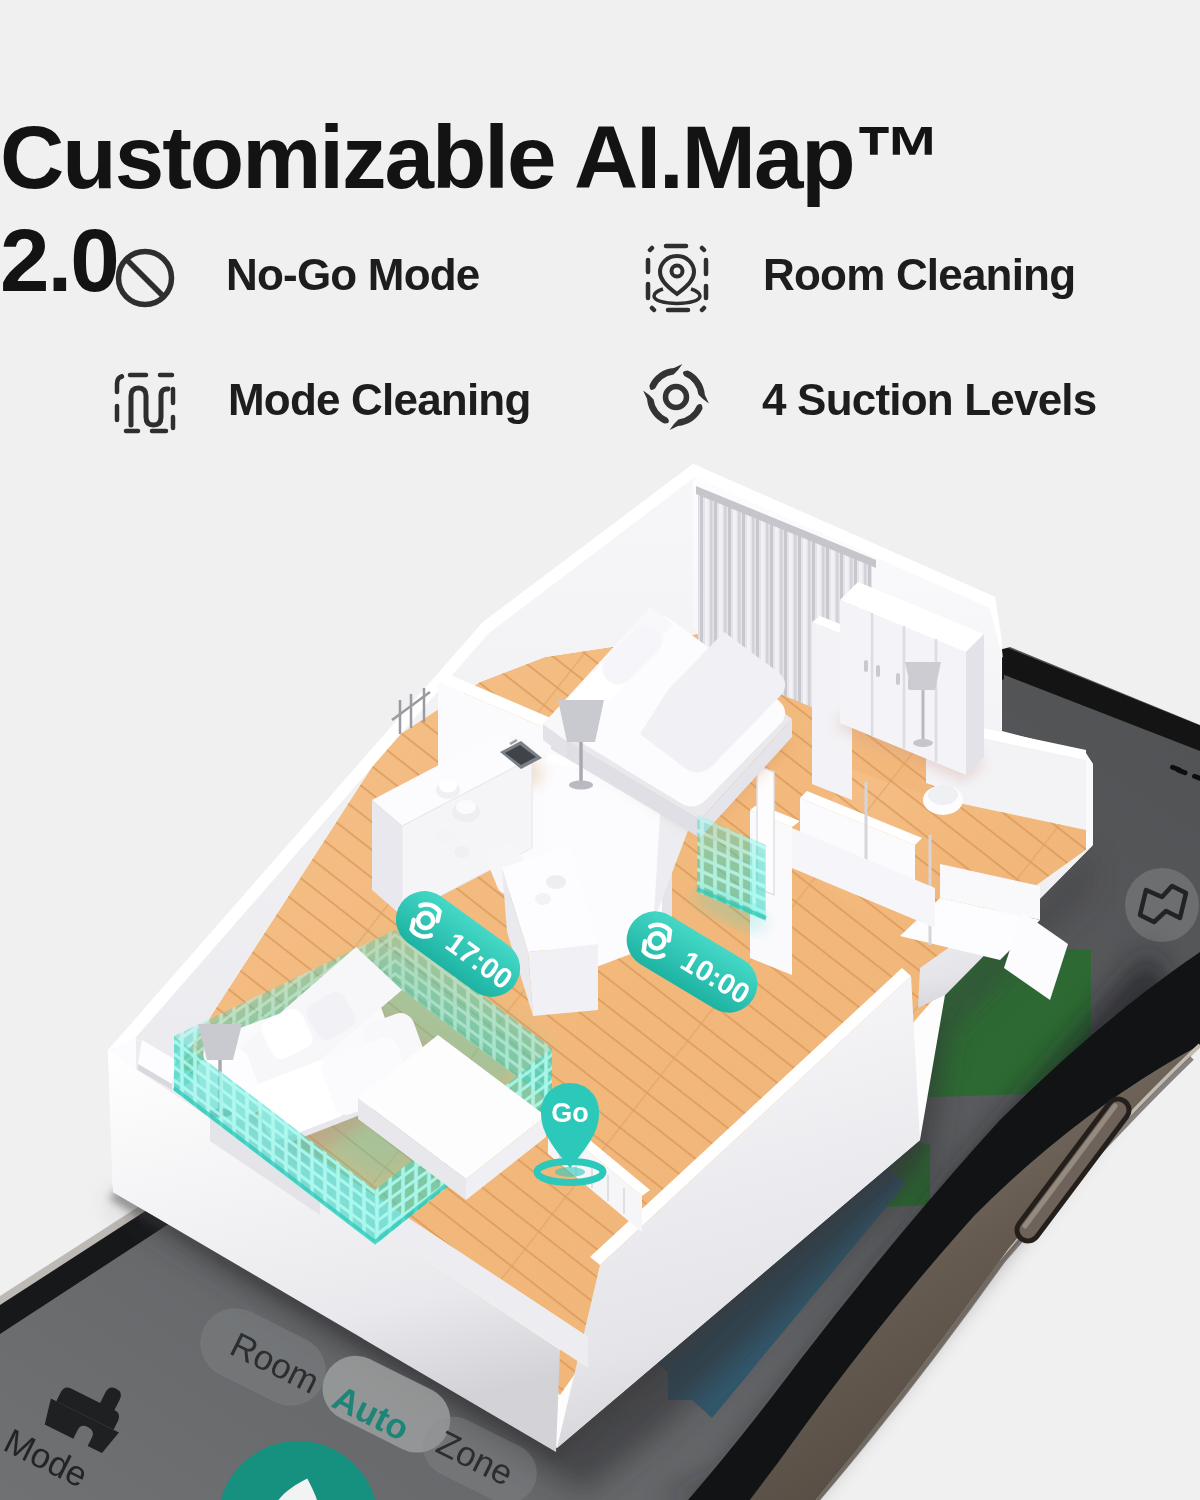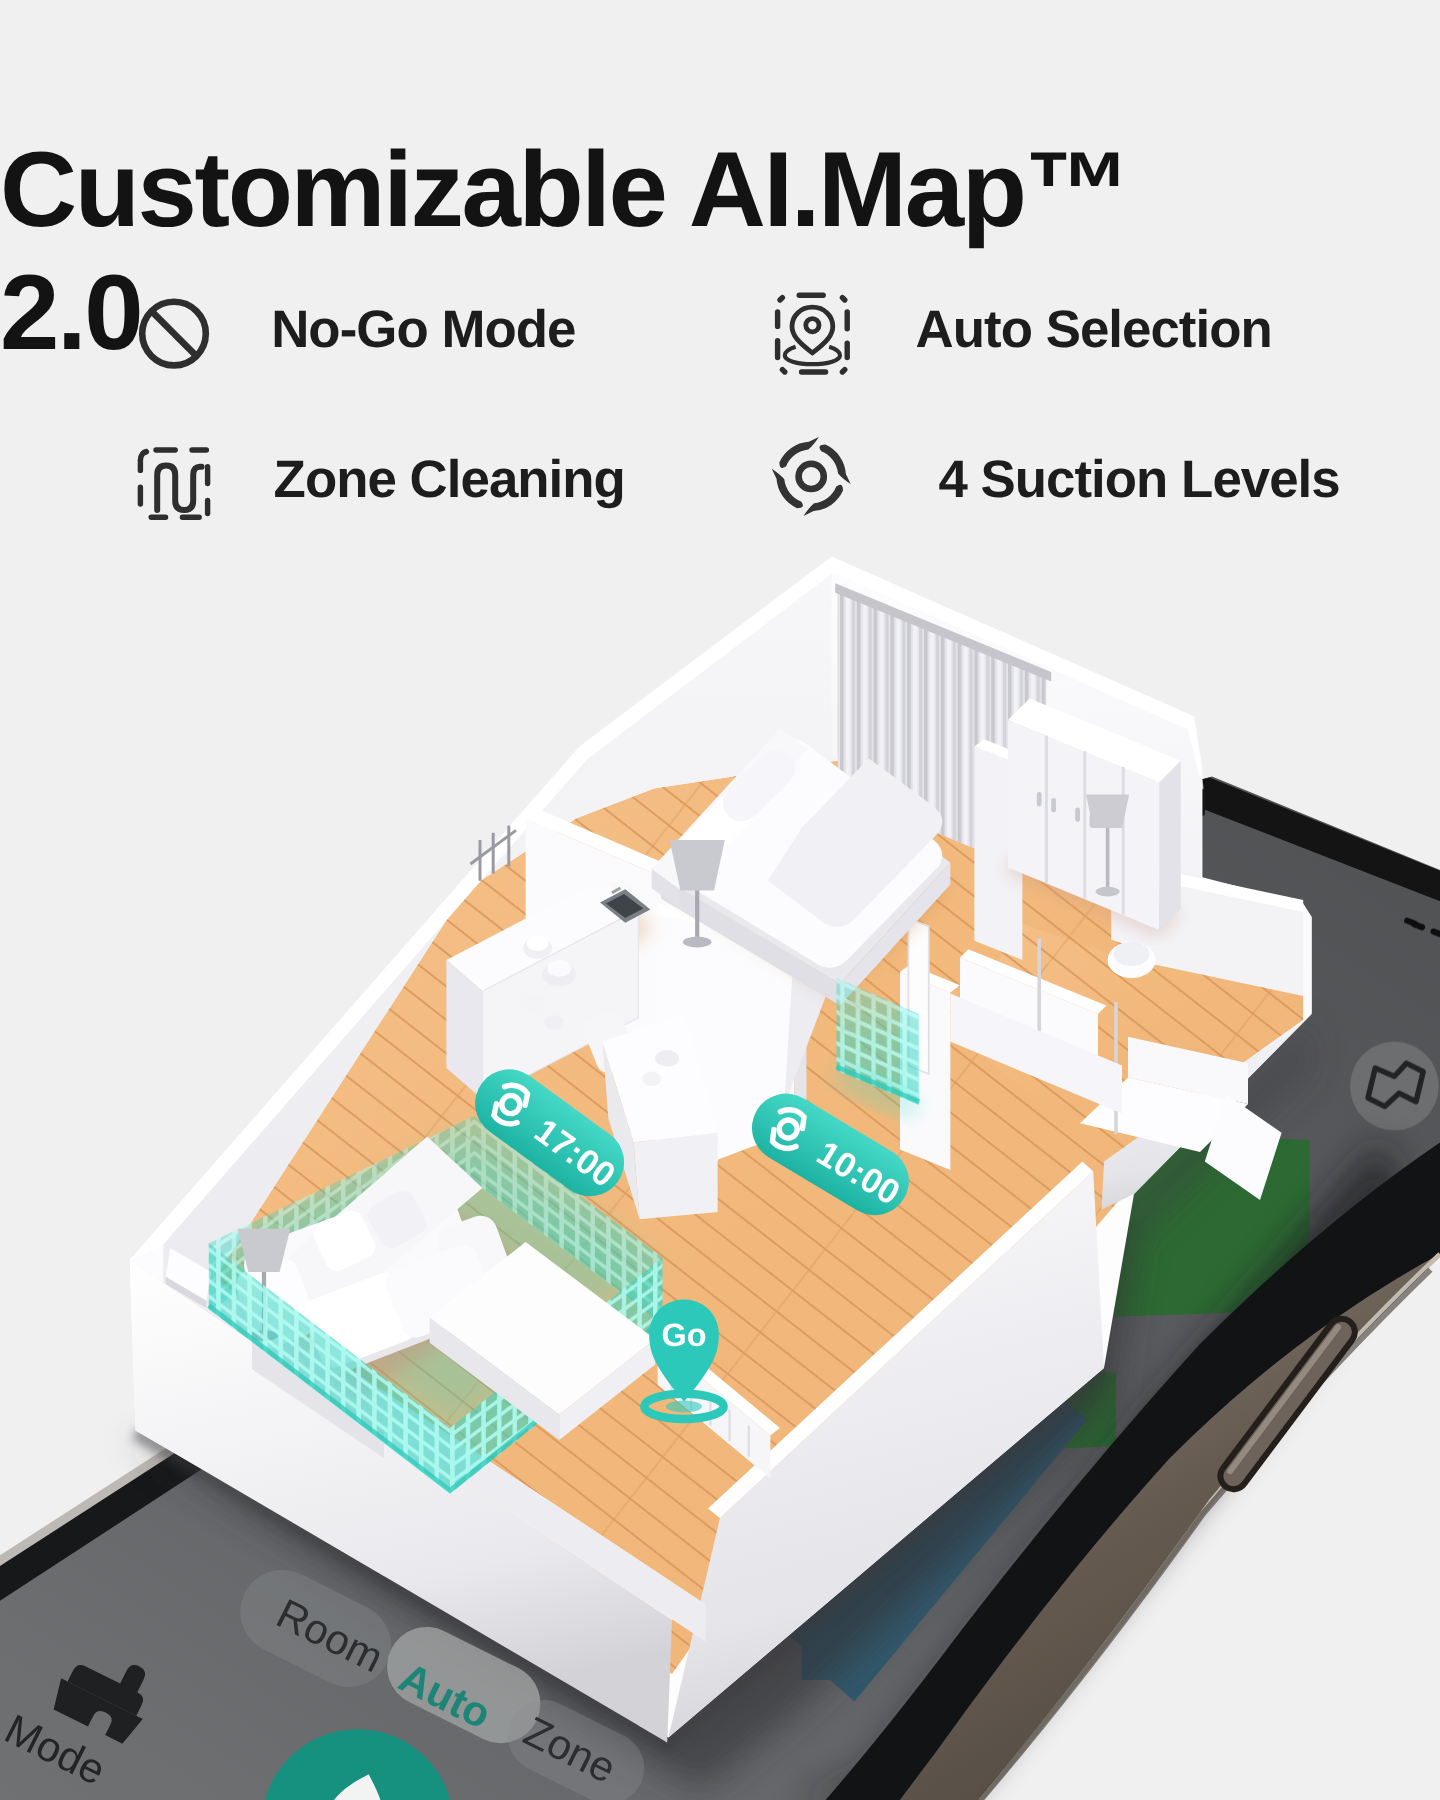--- a/index.html
+++ b/index.html
@@ -4,23 +4,23 @@
 <style>
   html,body{margin:0;padding:0;}
   body{width:1200px;height:1500px;background:#f0f0f1;font-family:"Liberation Sans",sans-serif;overflow:hidden;position:relative;}
   .title{position:absolute;left:0;top:106px;width:988px;font-size:89px;font-weight:bold;color:#131313;letter-spacing:-2px;}
   .feat{position:absolute;font-size:44px;font-weight:bold;color:#1d1d1d;letter-spacing:-0.8px;}
 </style>
 </head>
 <body>
 <div class="title">Customizable AI.Map™ 2.0</div>
 <div class="feat" style="left:226px;top:250px;">No-Go Mode</div>
-<div class="feat" style="left:763px;top:250px;">Auto Selection</div>
-<div class="feat" style="left:228px;top:375px;">Zone Cleaning</div>
-<div class="feat" style="left:762px;top:375px;margin-left:20px;">4 Suction Levels</div>
+<div class="feat" style="left:763px;top:250px;">Room Cleaning</div>
+<div class="feat" style="left:228px;top:375px;">Mode Cleaning</div>
+<div class="feat" style="left:762px;top:375px;">4 Suction Levels</div>
 <svg width="1200" height="1500" viewBox="0 0 1200 1500" style="position:absolute;left:0;top:0;">
 <defs>
   <linearGradient id="floorG" x1="0" y1="0" x2="1" y2="1">
     <stop offset="0" stop-color="#f5c088"></stop>
         <stop offset="0.5" stop-color="#f2b87b"></stop>
         <stop offset="1" stop-color="#f0b478"></stop>
   </linearGradient>
   <linearGradient id="frameG" x1="0.2" y1="0" x2="0.8" y2="1">
     <stop offset="0" stop-color="#8a8075"></stop>
         <stop offset="0.45" stop-color="#655b51"></stop>

